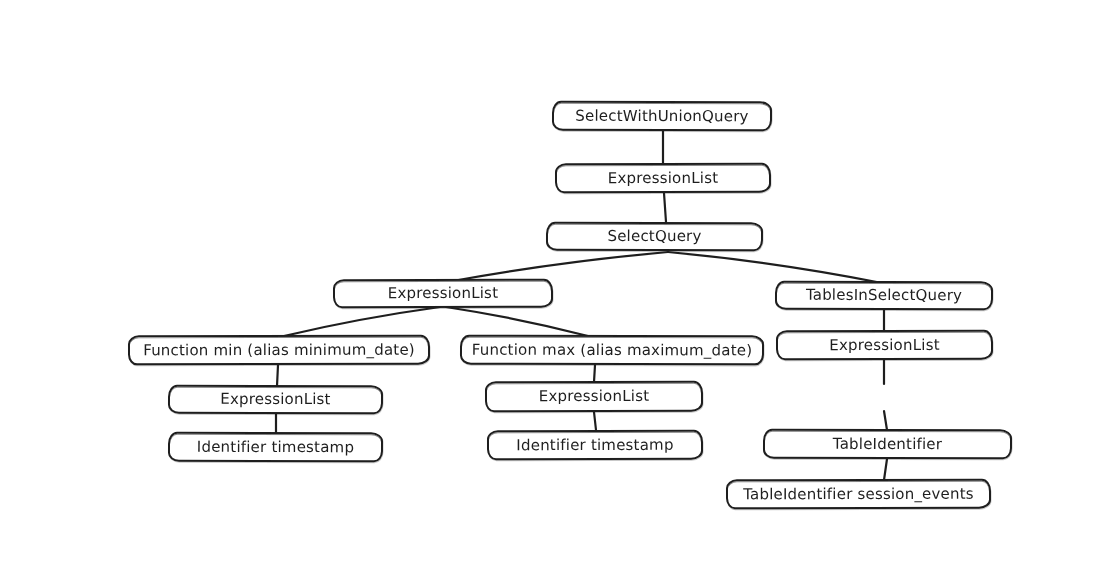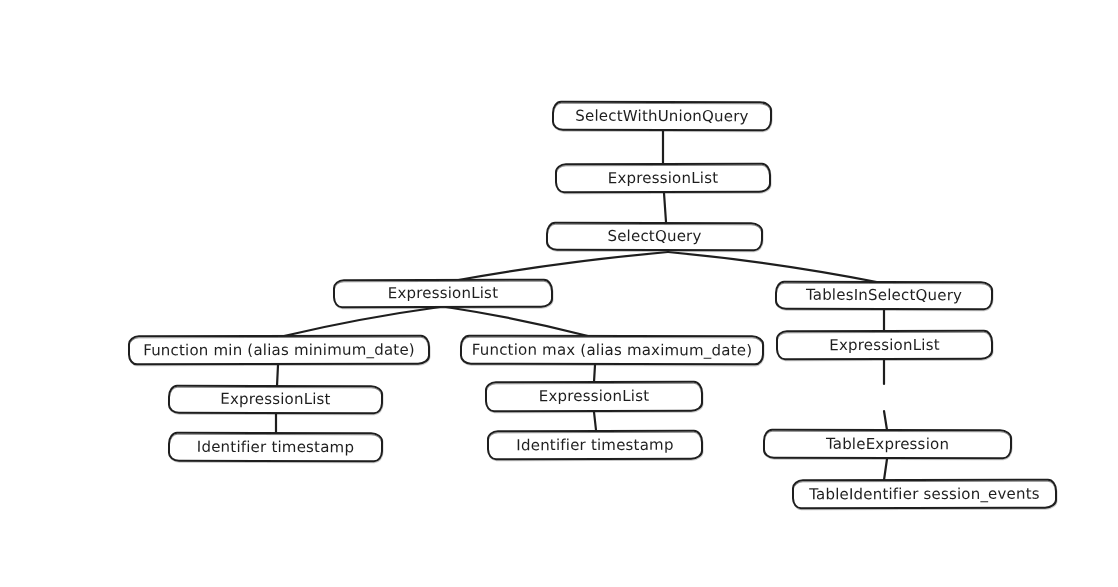--- a/index.html
+++ b/index.html
@@ -82,17 +82,17 @@
 
   <div class="node" style="left:168px; top:385px; width:215px; height:29px">ExpressionList</div>
 
   <div class="node" style="left:485px; top:381px; width:218px; height:31px">ExpressionList</div>
 
 
   <div class="node" style="left:168px; top:432px; width:215px; height:30px">Identifier timestamp</div>
 
   <div class="node" style="left:487px; top:430px; width:216px; height:30px">Identifier timestamp</div>
 
-  <div class="node" style="left:763px; top:429px; width:249px; height:30px">TableExpression</div>
+  <div class="node" style="left:763px; top:429px; width:249px; height:30px">TableIdentifier</div>
 
-  <div class="node" style="left:792px; top:479px; width:265px; height:30px">TableIdentifier session_events</div>
+  <div class="node" style="left:726px; top:479px; width:265px; height:30px">TableIdentifier session_events</div>
 
 </div>
 
 </body></html>

